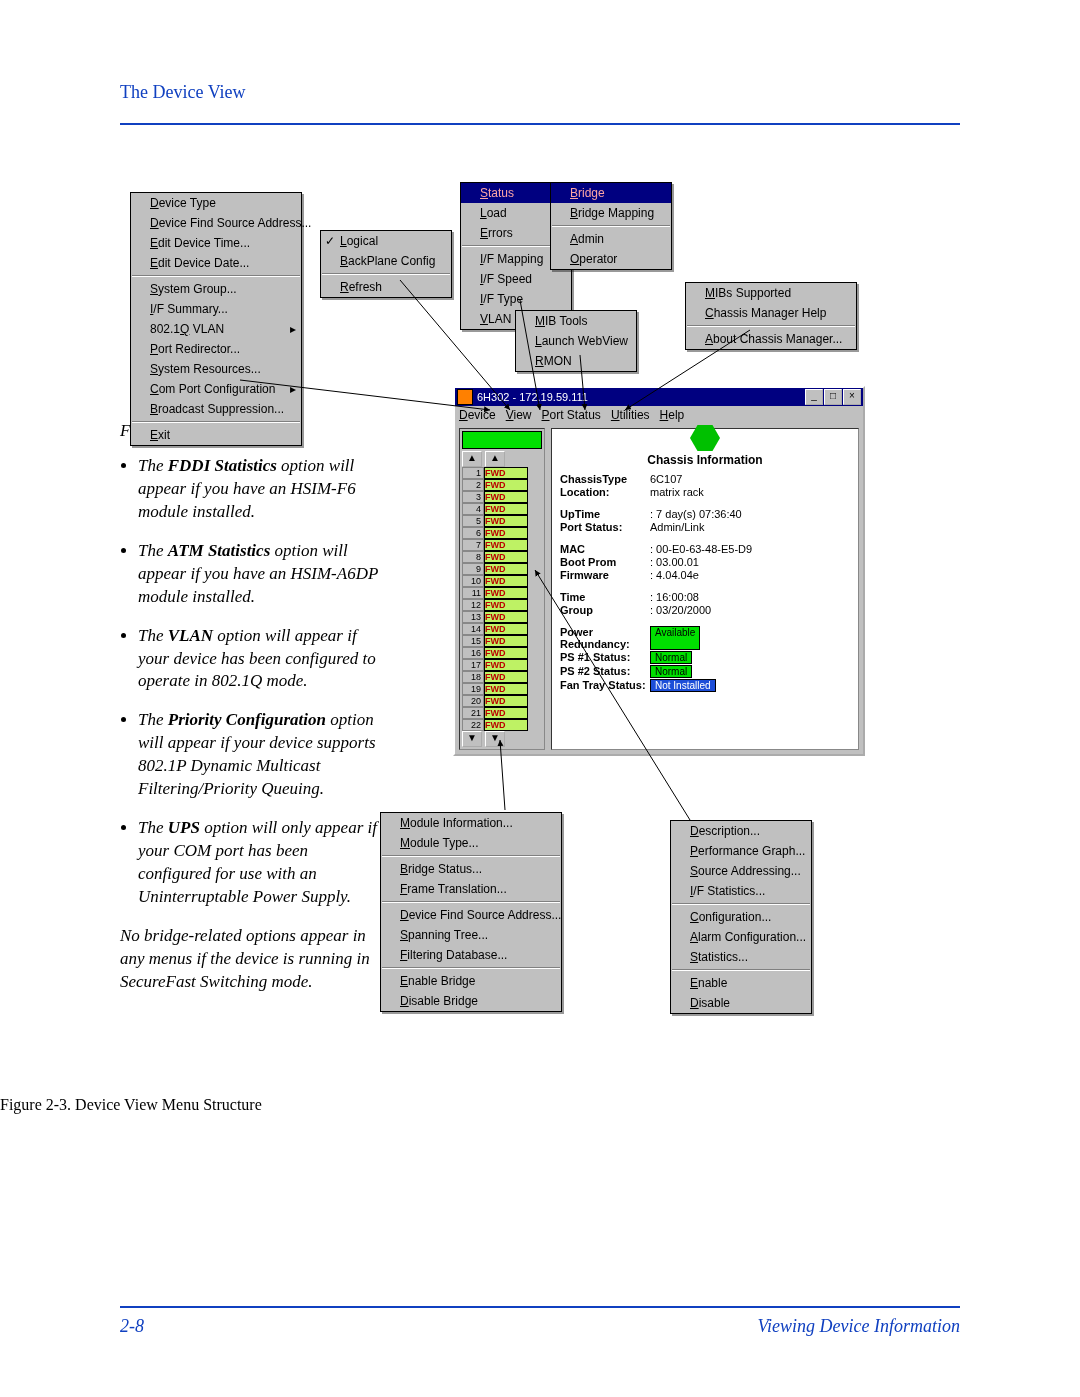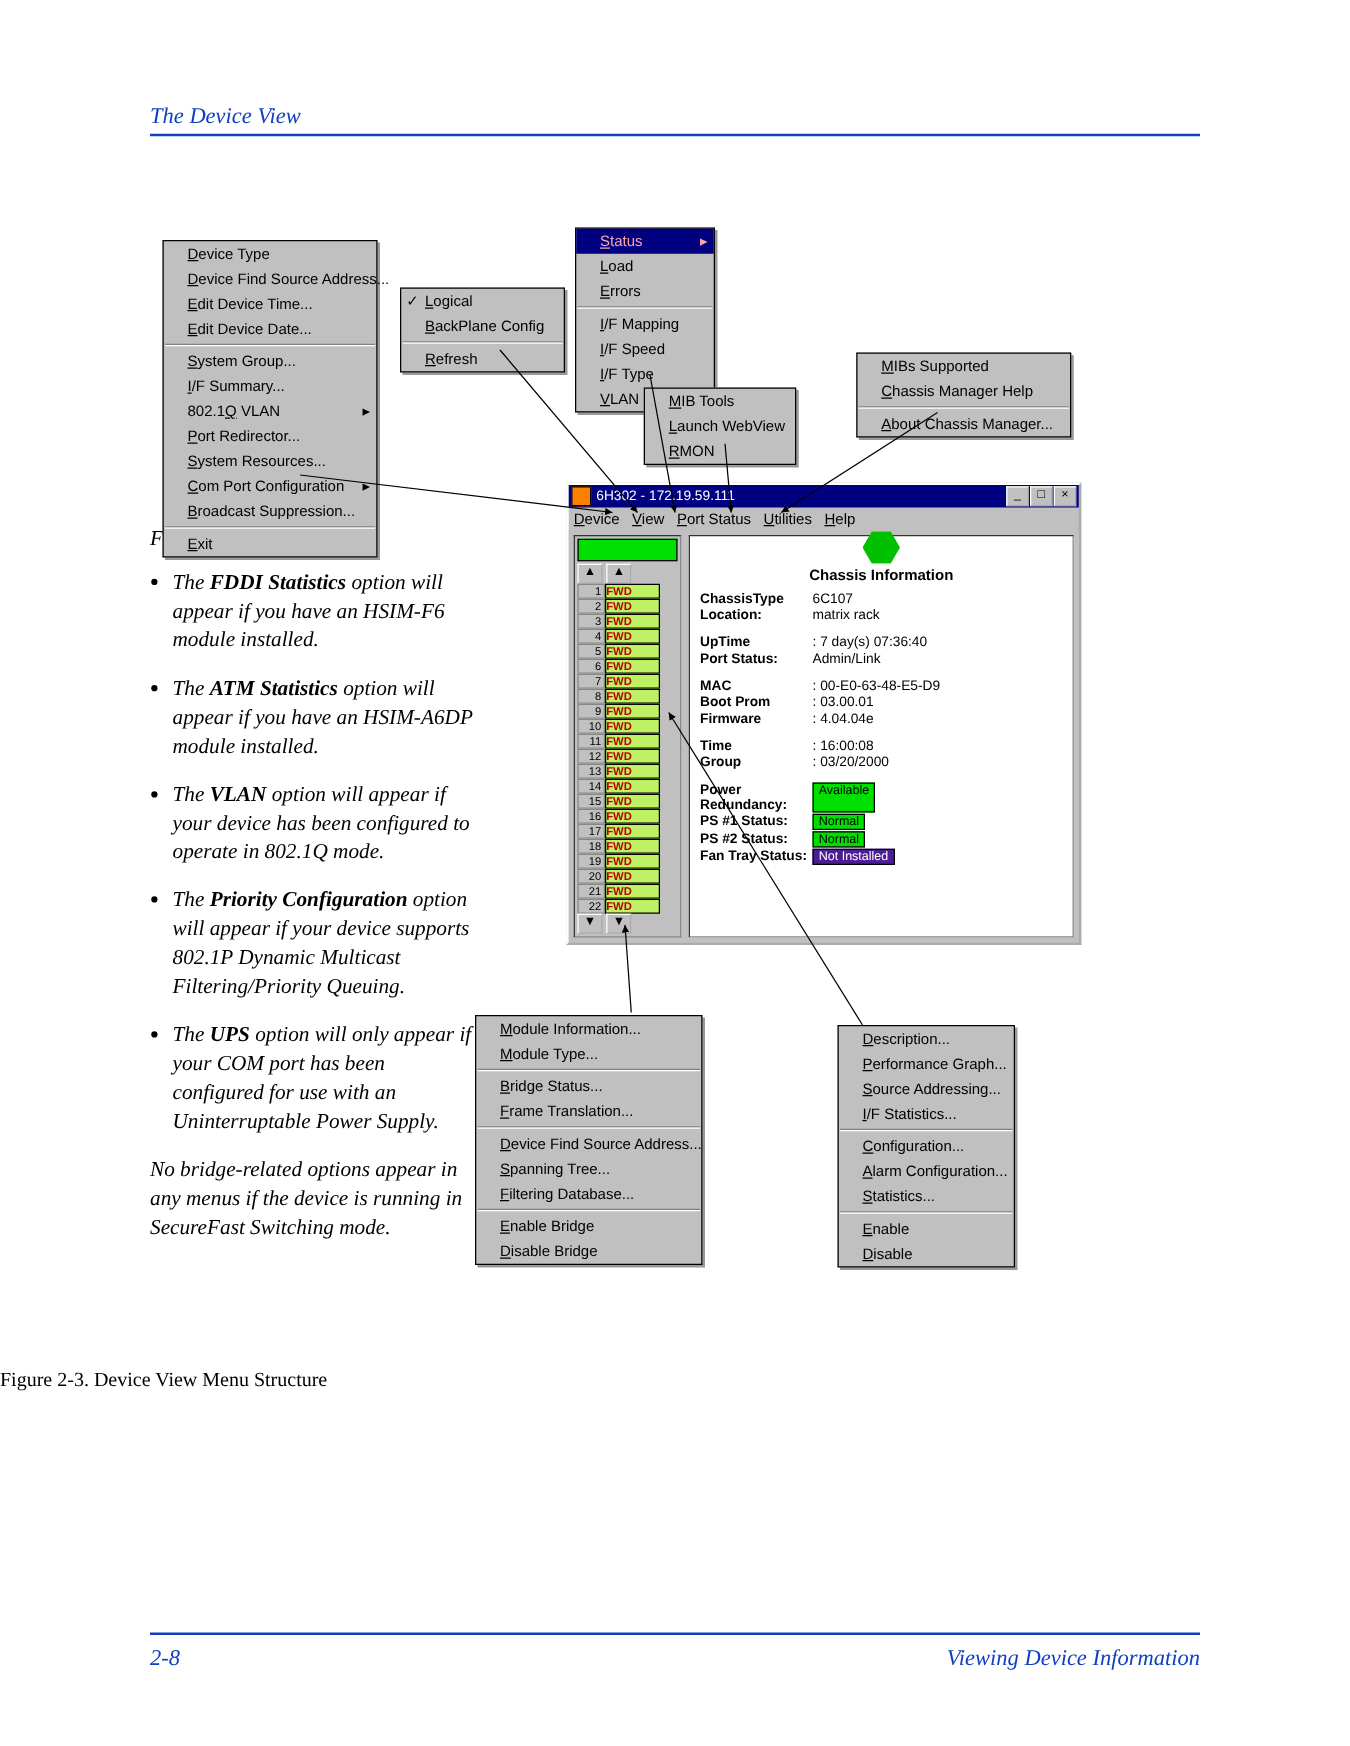--- a/index.html
+++ b/index.html
@@ -1,17 +1,17 @@
 <!DOCTYPE html>
 <html><head>
 <meta charset="utf-8">
 <style>
 body{margin:0;background:#fff;font-family:"Times New Roman",serif;width:1080px;height:1397px;position:relative;color:#000}
 .header{position:absolute;top:82px;left:120px;right:120px;border-bottom:2px solid #1040c0}
-.header-title{font-style:italic;color:#1040c0;font-size:18px;padding-bottom:4px}
+.header-title{color:#1040c0;font-size:18px;padding-bottom:20px}
 .footer{position:absolute;bottom:60px;left:120px;right:120px;border-top:2px solid #1040c0;padding-top:8px}
 .footer-left{font-style:italic;color:#1040c0;font-size:18px;float:left}
 .footer-right{font-style:italic;color:#1040c0;font-size:18px;float:right}
 .figure-caption{position:absolute;top:1096px;width:100%;font-size:16px}
 .content{position:absolute;top:120px;left:120px;right:120px;bottom:110px}
 .left-col{position:absolute;left:0;top:300px;width:260px;font-style:italic;font-size:17px;line-height:1.35}
 .left-col .intro{margin-bottom:12px}
 .left-col ul{padding-left:18px;margin:0}
 .left-col li{margin-bottom:16px}
 .left-col .after{margin-top:6px}
@@ -45,21 +45,21 @@
 .portrow .led{width:42px;background:#bef264;border:1px solid #000;text-align:left;color:#b00;font-weight:bold;font-size:9px}
 .navarrow{width:18px;height:14px;background:#c0c0c0;border:1px outset #fff;text-align:center;font-size:10px;display:inline-block}
 .info{flex:1;background:#fff;border:1px inset #888;padding:6px 8px;position:relative}
 .info .hex{position:absolute;top:-4px;left:50%;transform:translateX(-50%);width:30px;height:26px;background:#00c000;clip-path:polygon(25% 0,75% 0,100% 50%,75% 100%,25% 100%,0 50%)}
 .info h4{margin:18px 0 6px;text-align:center;font-size:12px;font-weight:bold}
 .info .kv{display:flex;font-size:11px;margin:1px 0}
 .info .kv .k{width:90px;font-weight:bold}
 .info .kv .v{flex:1}
 .badge{display:inline-block;border:1px solid #000;padding:0 4px;font-size:10px}
 .badge.green{background:#00e000;color:#000}
-.badge.blue{background:#4c1d95;color:#fff}
+.badge.blue{background:#1d4ed8;color:#fff}
 svg.arrows{position:absolute;top:0;left:0;pointer-events:none}
 </style>
 </head>
 <body>
 
 <div class="header">
   <div class="header-title">The Device View</div>
 </div>
 
 <div class="content">
@@ -100,20 +100,27 @@
     </div>
   <div id="m-portstatus" class="menu">
       <div class="row hi"><span class="u">S</span>tatus<span class="arrow">▸</span></div>
       <div class="row"><span class="u">L</span>oad</div>
       <div class="row"><span class="u">E</span>rrors</div>
       <hr>
       <div class="row"><span class="u">I</span>/F Mapping</div>
       <div class="row"><span class="u">I</span>/F Speed</div>
       <div class="row"><span class="u">I</span>/F Type</div>
       <div class="row"><span class="u">V</span>LAN Mapping</div>
+    </div>
+  <div id="m-bridge" class="menu">
+      <div class="row hi"><span class="u">B</span>ridge</div>
+      <div class="row"><span class="u">B</span>ridge Mapping</div>
+      <hr>
+      <div class="row"><span class="u">A</span>dmin</div>
+      <div class="row"><span class="u">O</span>perator</div>
     </div>
   <div id="m-help" class="menu">
       <div class="row"><span class="u">M</span>IBs Supported</div>
       <div class="row"><span class="u">C</span>hassis Manager Help</div>
       <hr>
       <div class="row"><span class="u">A</span>bout Chassis Manager...</div>
     </div>
   <div id="m-util" class="menu">
       <div class="row"><span class="u">M</span>IB Tools</div>
       <div class="row"><span class="u">L</span>aunch WebView</div>

